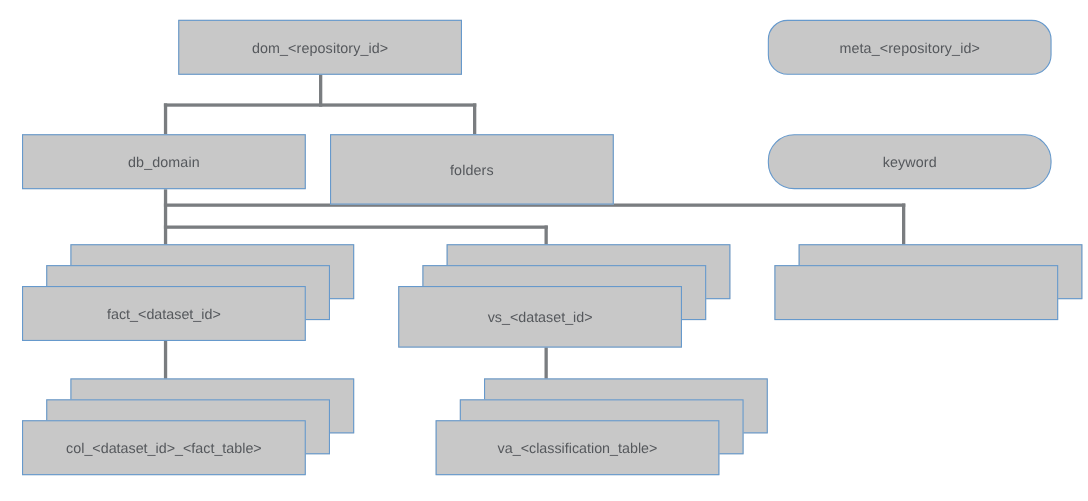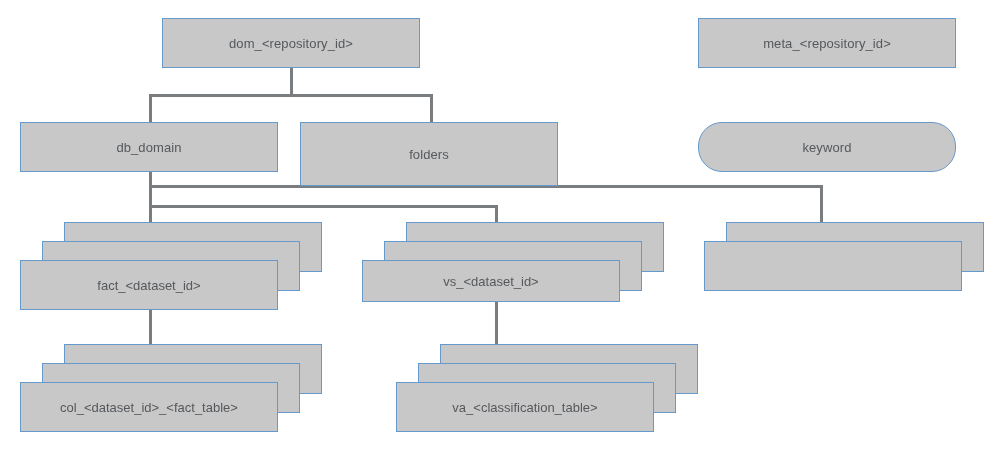--- a/index.html
+++ b/index.html
@@ -99,21 +99,21 @@
   <div class="line v" style="left:495px; top:205px; height:105px;"></div>
 
   <div class="line v" style="left:149px; top:310px; height:76px;"></div>
 
   <div class="line v" style="left:495px; top:310px; height:76px;"></div>
 
   <div class="node" style="left:162px; top:18px; width:258px; height:50px;">
     <span class="label">dom_&lt;repository_id&gt;</span>
   </div>
 
-  <div class="node" style="left:698px; top:18px; width:258px; height:50px;">
+  <div class="node" style="left:698px; top:18px; width:258px; height:50px;border-radius:18px;">
     <span class="label">meta_&lt;repository_id&gt;</span>
   </div>
 
   <div class="node" style="left:20px; top:122px; width:258px; height:50px;">
     <span class="label">db_domain</span>
   </div>
 
   <div class="node" style="left:300px; top:122px; width:258px; height:64px;">
     <span class="label">folders</span>
   </div>
@@ -126,21 +126,21 @@
     <div class="ghost g1" style="left:44px; top:0px; width:258px; height:50px;"></div>
     <div class="ghost g2" style="left:22px; top:19px; width:258px; height:50px;"></div>
     <div class="front" style="left:0px; top:38px; width:258px; height:50px;">
       <span class="label">fact_&lt;dataset_id&gt;</span>
     </div>
   </div>
 
   <div class="stack" style="left:362px; top:222px; width:320px; height:96px;">
     <div class="ghost g1" style="left:44px; top:0px; width:258px; height:50px;"></div>
     <div class="ghost g2" style="left:22px; top:19px; width:258px; height:50px;"></div>
-    <div class="front" style="left:0px; top:38px; width:258px; height:42px;">
+    <div class="front" style="left:0px; top:38px; width:258px; height:56px;">
       <span class="label">vs_&lt;dataset_id&gt;</span>
     </div>
   </div>
 
   <div class="stack" style="left:682px; top:222px; width:320px; height:96px;">
     <div class="ghost g1" style="left:44px; top:0px; width:258px; height:50px;"></div>
     <div class="ghost g2" style="left:22px; top:19px; width:258px; height:50px;"></div>
   </div>
 
   <div class="stack" style="left:20px; top:344px; width:320px; height:96px;">

